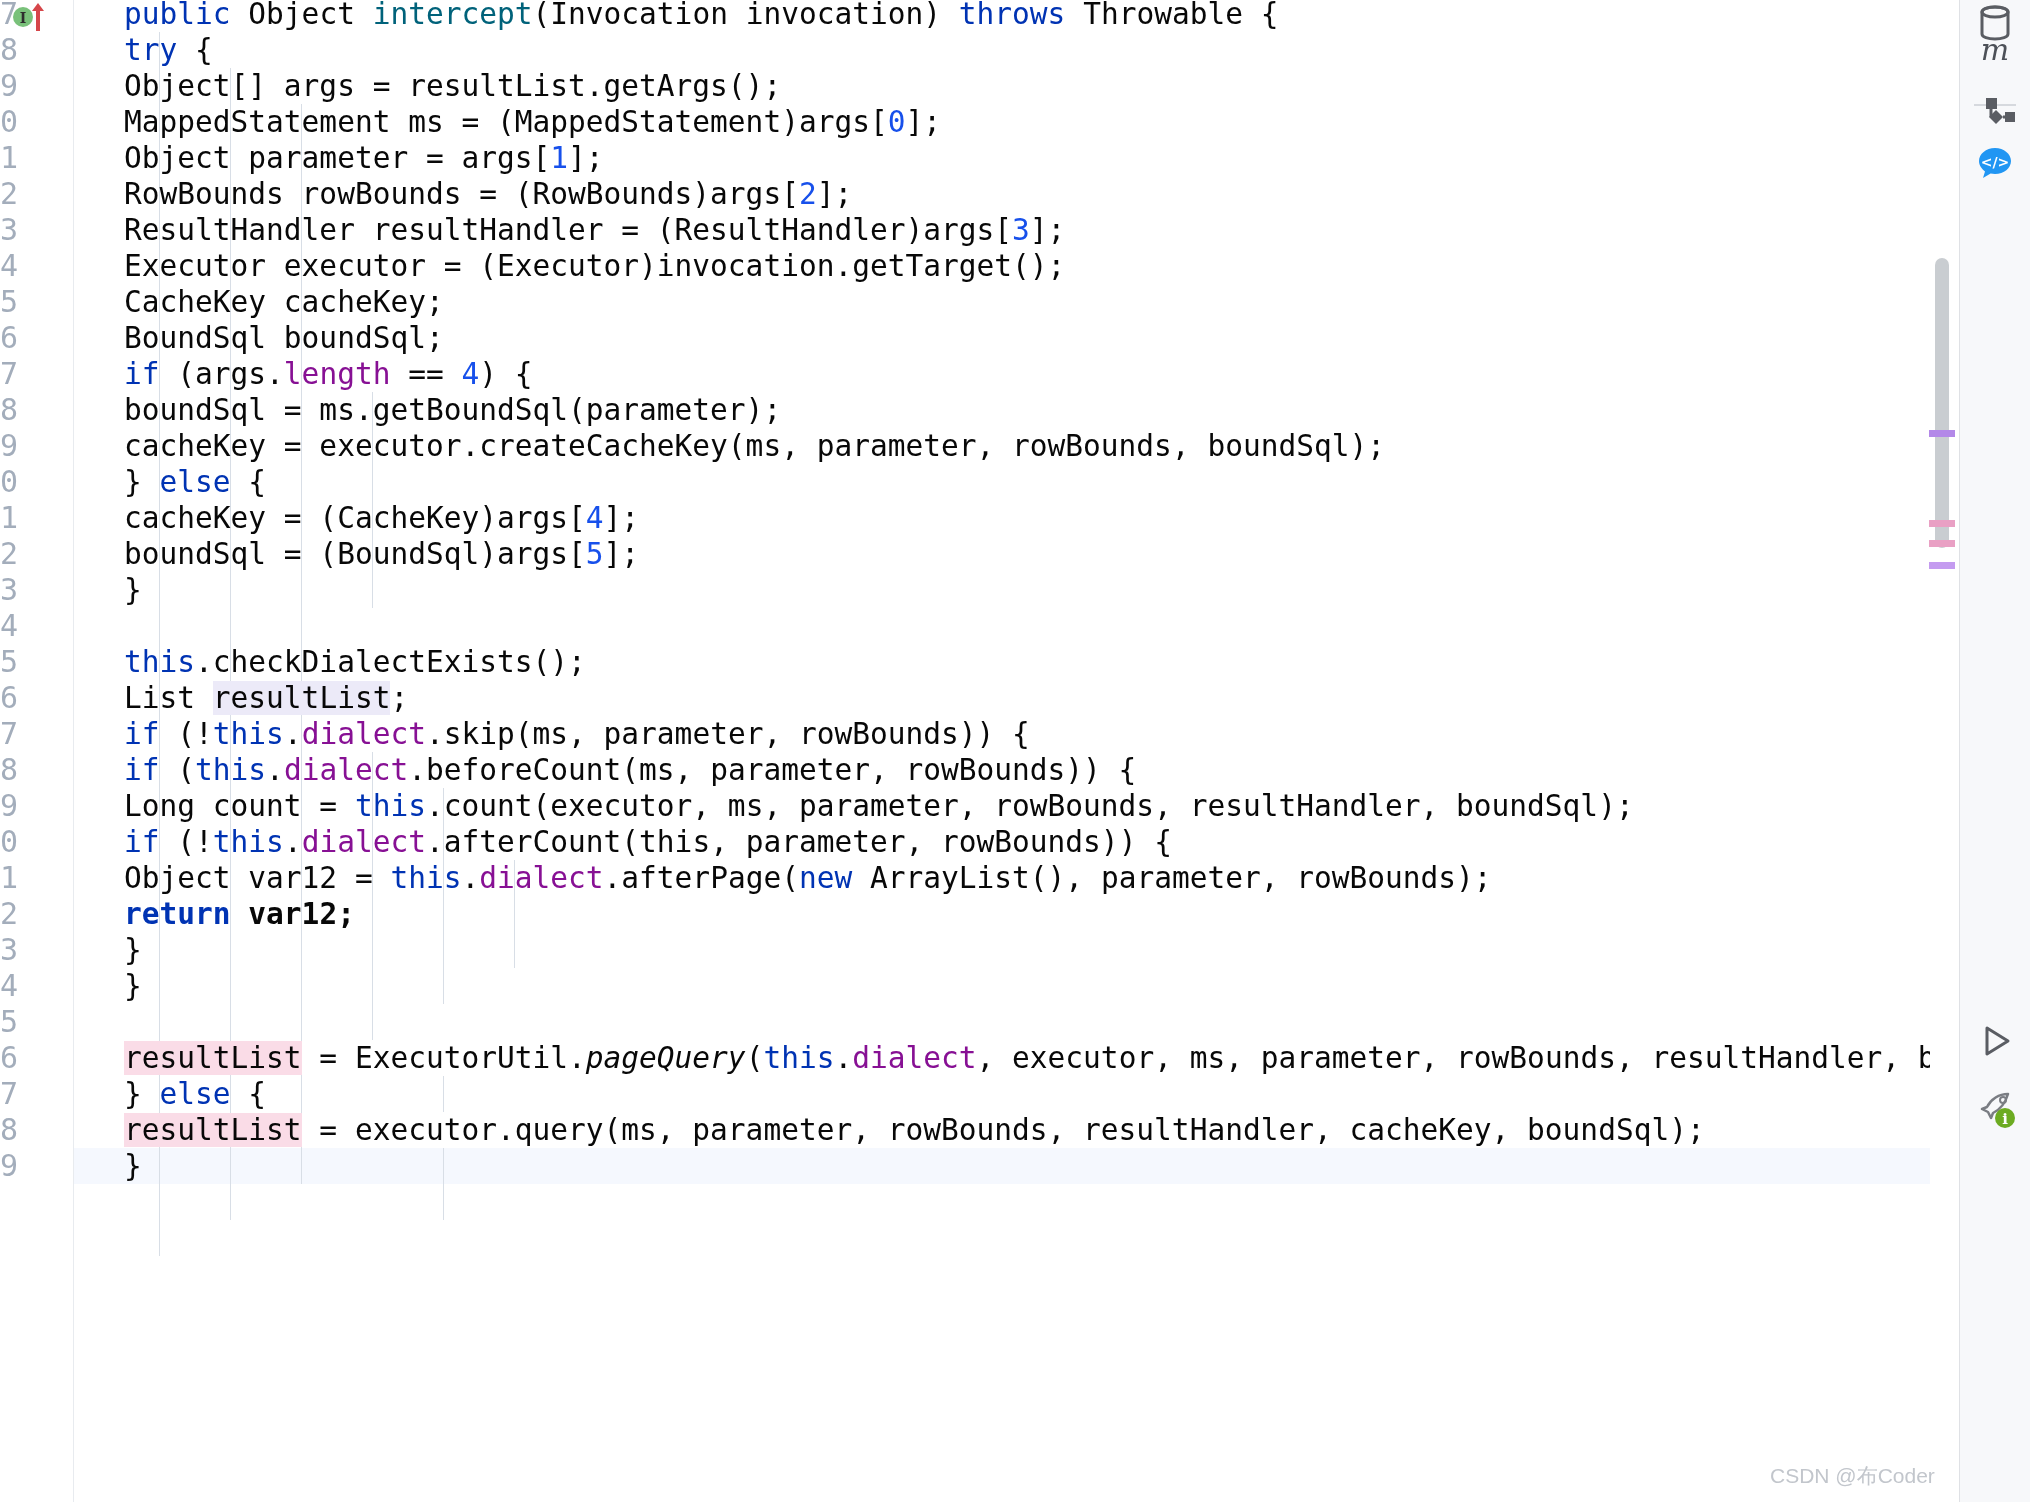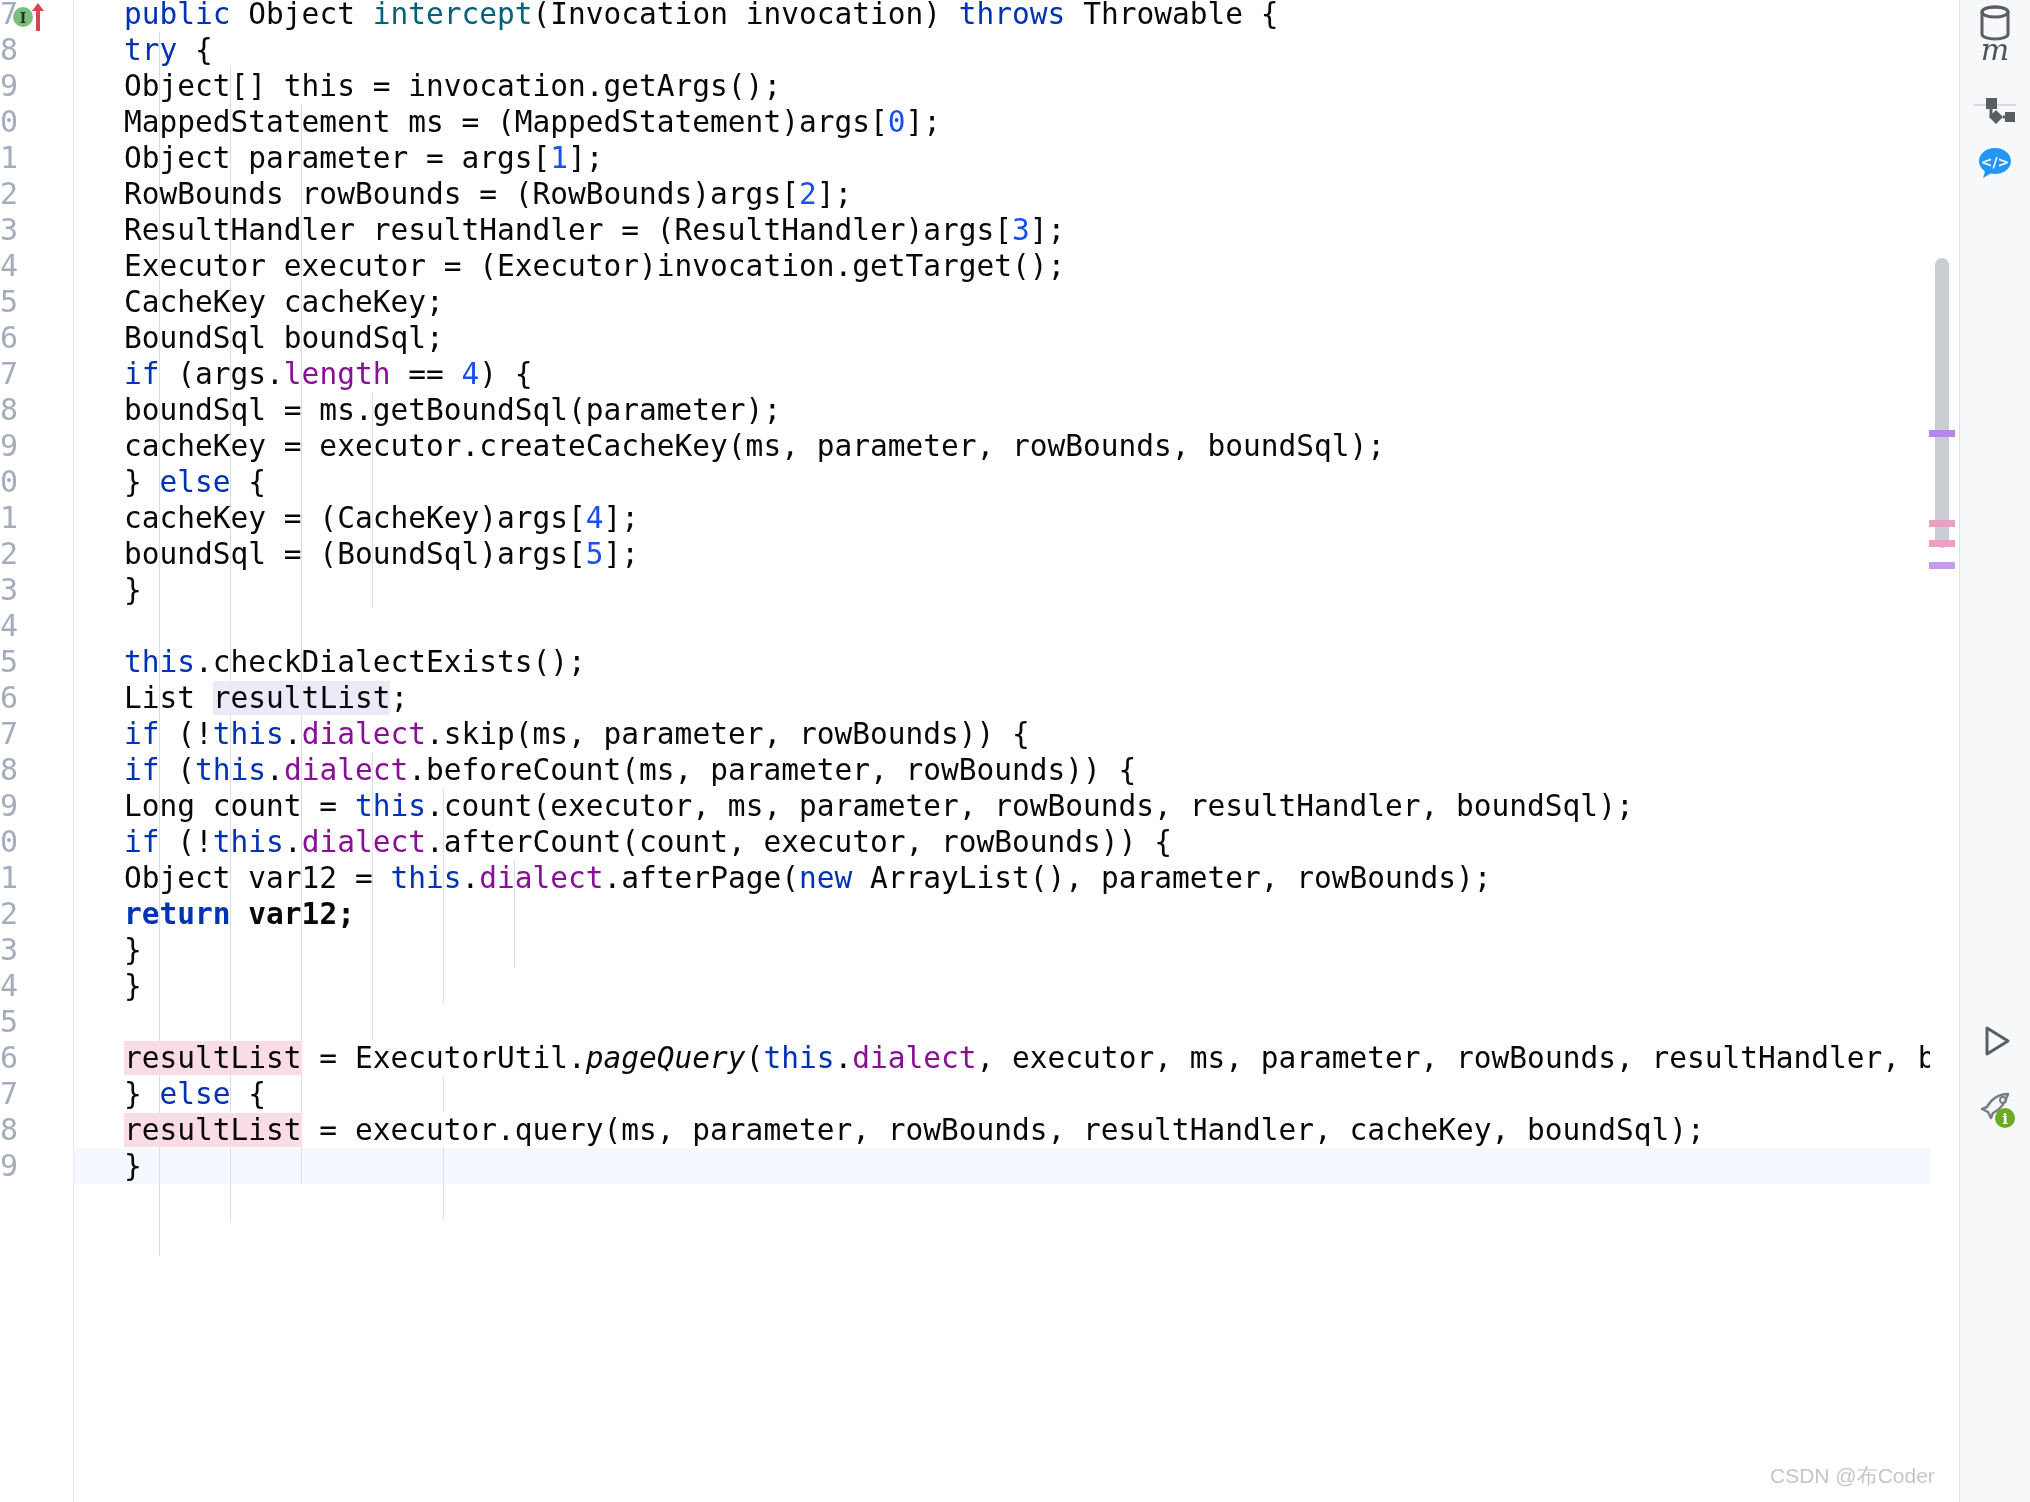--- a/index.html
+++ b/index.html
@@ -215,42 +215,42 @@
         <div class="indent-guide" style="left: 298.08px; top: 500px; height: 108px;"></div>
         <div class="indent-guide" style="left: 298.08px; top: 752px; height: 288px;"></div>
         <div class="indent-guide" style="left: 368.96px; top: 788px; height: 216px;"></div>
         <div class="indent-guide" style="left: 368.96px; top: 1076px; height: 36px;"></div>
         <div class="indent-guide" style="left: 439.84px; top: 860px; height: 108px;"></div>
         <div class="indent-guide" style="left: 368.96px; top: 1148px; height: 72px;"></div>
       </div>
     <div id="lines-holder">
         <div class="code-line" style="top: -4px; z-index: 2;"><span class="txt"><span class="kw">public</span><span class="plain"> Object </span><span class="meth">intercept</span><span class="plain">(Invocation invocation) </span><span class="kw">throws</span><span class="plain"> Throwable {</span></span></div>
         <div class="code-line" style="top: 32px; z-index: 2;"><span class="txt"><span class="kw">try</span><span class="plain"> {</span></span></div>
-        <div class="code-line" style="top: 68px; z-index: 2;"><span class="txt"><span class="plain">Object[] this = invocation.getArgs();</span></span></div>
+        <div class="code-line" style="top: 68px; z-index: 2;"><span class="txt"><span class="plain">Object[] args = resultList.getArgs();</span></span></div>
         <div class="code-line" style="top: 104px; z-index: 2;"><span class="txt"><span class="plain">MappedStatement ms = (MappedStatement)args[</span><span class="num">0</span><span class="plain">];</span></span></div>
         <div class="code-line" style="top: 140px; z-index: 2;"><span class="txt"><span class="plain">Object parameter = args[</span><span class="num">1</span><span class="plain">];</span></span></div>
         <div class="code-line" style="top: 176px; z-index: 2;"><span class="txt"><span class="plain">RowBounds rowBounds = (RowBounds)args[</span><span class="num">2</span><span class="plain">];</span></span></div>
         <div class="code-line" style="top: 212px; z-index: 2;"><span class="txt"><span class="plain">ResultHandler resultHandler = (ResultHandler)args[</span><span class="num">3</span><span class="plain">];</span></span></div>
         <div class="code-line" style="top: 248px; z-index: 2;"><span class="txt"><span class="plain">Executor executor = (Executor)invocation.getTarget();</span></span></div>
         <div class="code-line" style="top: 284px; z-index: 2;"><span class="txt"><span class="plain">CacheKey cacheKey;</span></span></div>
         <div class="code-line" style="top: 320px; z-index: 2;"><span class="txt"><span class="plain">BoundSql boundSql;</span></span></div>
         <div class="code-line" style="top: 356px; z-index: 2;"><span class="txt"><span class="kw">if</span><span class="plain"> (args.</span><span class="fld">length</span><span class="plain"> == </span><span class="num">4</span><span class="plain">) {</span></span></div>
         <div class="code-line" style="top: 392px; z-index: 2;"><span class="txt"><span class="plain">boundSql = ms.getBoundSql(parameter);</span></span></div>
         <div class="code-line" style="top: 428px; z-index: 2; text-decoration: underline;"><span class="txt"><span class="plain">cacheKey = executor.createCacheKey(ms, parameter, rowBounds, boundSql);</span></span></div>
         <div class="code-line" style="top: 464px; z-index: 2;"><span class="txt"><span class="plain">} </span><span class="kw">else</span><span class="plain"> {</span></span></div>
         <div class="code-line" style="top: 500px; z-index: 2;"><span class="txt"><span class="plain">cacheKey = (CacheKey)args[</span><span class="num">4</span><span class="plain">];</span></span></div>
         <div class="code-line" style="top: 536px; z-index: 2;"><span class="txt"><span class="plain">boundSql = (BoundSql)args[</span><span class="num">5</span><span class="plain">];</span></span></div>
         <div class="code-line" style="top: 572px; z-index: 2;"><span class="txt"><span class="plain">}</span></span></div>
         <div class="code-line" style="top: 608px; z-index: 2;"><span class="txt"></span></div>
         <div class="code-line" style="top: 644px; z-index: 2;"><span class="txt"><span class="kw">this</span><span class="plain">.checkDialectExists();</span></span></div>
         <div class="code-line" style="top: 680px; z-index: 2;"><span class="txt"><span class="plain">List </span><span class="plain hl-write">resultList</span><span class="plain">;</span></span></div>
         <div class="code-line" style="top: 716px; z-index: 2;"><span class="txt"><span class="kw">if</span><span class="plain"> (!</span><span class="kw">this</span><span class="plain">.</span><span class="fld">dialect</span><span class="plain">.skip(ms, parameter, rowBounds)) {</span></span></div>
         <div class="code-line" style="top: 752px; z-index: 2;"><span class="txt"><span class="kw">if</span><span class="plain"> (</span><span class="kw">this</span><span class="plain">.</span><span class="fld">dialect</span><span class="plain">.beforeCount(ms, parameter, rowBounds)) {</span></span></div>
         <div class="code-line" style="top: 788px; z-index: 2;"><span class="txt"><span class="plain">Long count = </span><span class="kw">this</span><span class="plain">.count(executor, ms, parameter, rowBounds, resultHandler, boundSql);</span></span></div>
-        <div class="code-line" style="top: 824px; z-index: 2;"><span class="txt"><span class="kw">if</span><span class="plain"> (!</span><span class="kw">this</span><span class="plain">.</span><span class="fld">dialect</span><span class="plain">.afterCount(count, executor, rowBounds)) {</span></span></div>
+        <div class="code-line" style="top: 824px; z-index: 2;"><span class="txt"><span class="kw">if</span><span class="plain"> (!</span><span class="kw">this</span><span class="plain">.</span><span class="fld">dialect</span><span class="plain">.afterCount(this, parameter, rowBounds)) {</span></span></div>
         <div class="code-line" style="top: 860px; z-index: 2;"><span class="txt"><span class="plain">Object var12 = </span><span class="kw">this</span><span class="plain">.</span><span class="fld">dialect</span><span class="plain">.afterPage(</span><span class="kw">new</span><span class="plain"> ArrayList(), parameter, rowBounds);</span></span></div>
         <div class="code-line" style="top: 896px; z-index: 2; font-weight: bold;"><span class="txt"><span class="kw">return</span><span class="plain"> var12;</span></span></div>
         <div class="code-line" style="top: 932px; z-index: 2;"><span class="txt"><span class="plain">}</span></span></div>
         <div class="code-line" style="top: 968px; z-index: 2;"><span class="txt"><span class="plain">}</span></span></div>
         <div class="code-line" style="top: 1004px; z-index: 2;"><span class="txt"></span></div>
         <div class="code-line" style="top: 1040px; z-index: 2;"><span class="txt"><span class="plain hl-read">resultList</span><span class="plain"> = ExecutorUtil.</span><span class="plain stat">pageQuery</span><span class="plain">(</span><span class="kw">this</span><span class="plain">.</span><span class="fld">dialect</span><span class="plain">, executor, ms, parameter, rowBounds, resultHandler, boundSql, cacheKey);</span></span></div>
         <div class="code-line" style="top: 1076px; z-index: 2;"><span class="txt"><span class="plain">} </span><span class="kw">else</span><span class="plain"> {</span></span></div>
         <div class="code-line" style="top: 1112px; z-index: 2;"><span class="txt"><span class="plain hl-read">resultList</span><span class="plain"> = executor.query(ms, parameter, rowBounds, resultHandler, cacheKey, boundSql);</span></span></div>
         <div class="code-line" style="top: 1148px; z-index: 2;"><span class="txt"><span class="plain">}</span></span></div>
       </div>

